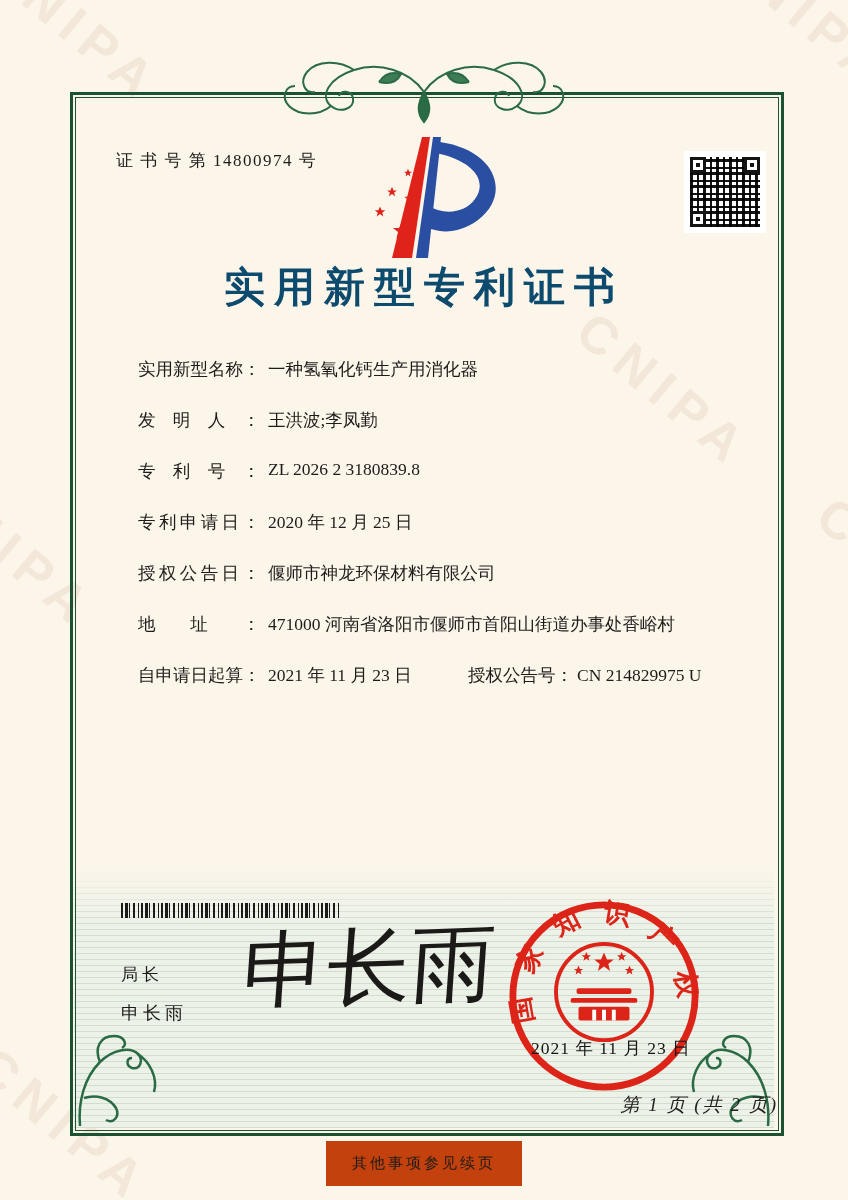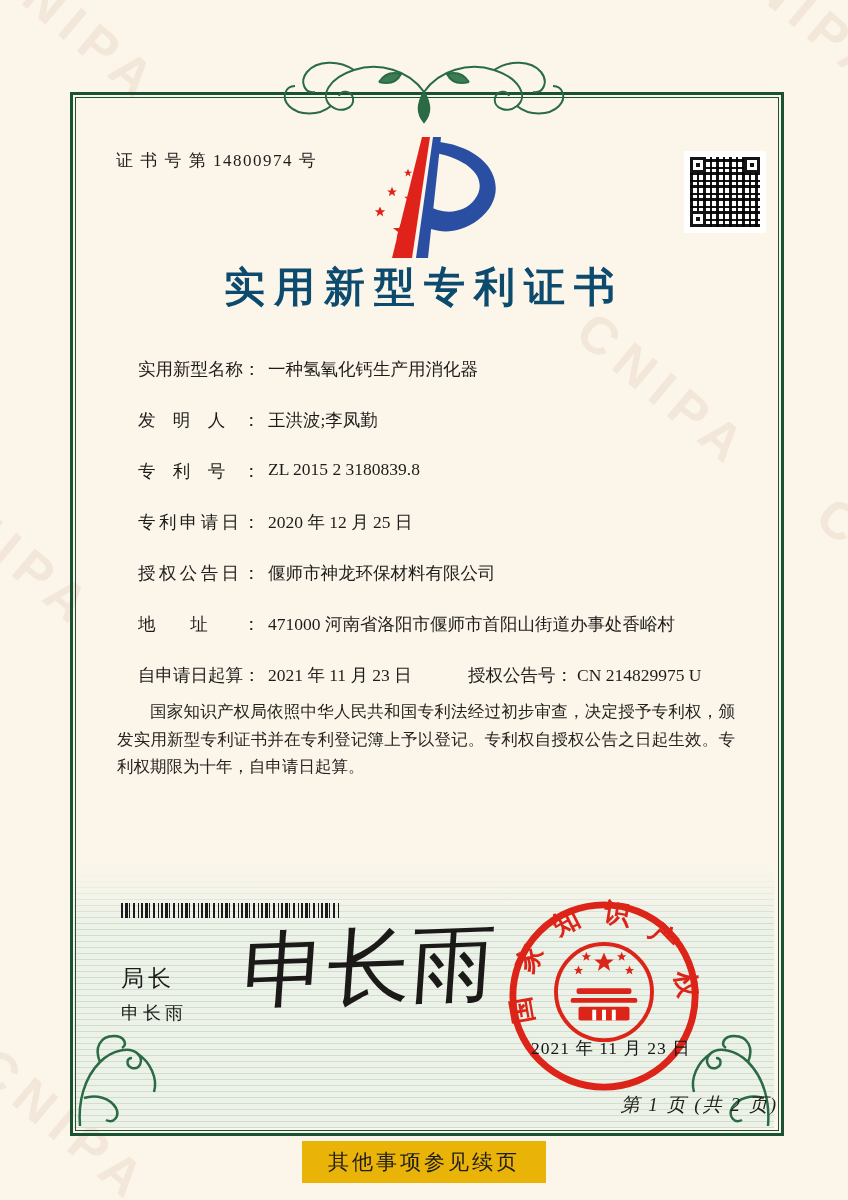--- a/index.html
+++ b/index.html
@@ -78,39 +78,39 @@
   }
   .legal p{margin:0;text-indent:2em;}
   
   .barcode{
     position:absolute;left:121px;top:903px;width:218px;height:15px;z-index:4;
     background-image:repeating-linear-gradient(90deg,
       #1a1a1a 0 2px,transparent 2px 4px,#1a1a1a 4px 7px,transparent 7px 8px,
       #1a1a1a 8px 9px,transparent 9px 12px,#1a1a1a 12px 14px,transparent 14px 17px,
       #1a1a1a 17px 18px,transparent 18px 20px);
   }
-  .director-title{position:absolute;left:121px;top:963px;font-size:23px;letter-spacing:4px;z-index:4;}
+  .director-title{position:absolute;left:121px;top:963px;font-size:17px;letter-spacing:4px;z-index:4;}
   .director-name{position:absolute;left:121px;top:1001px;font-size:18px;letter-spacing:4px;z-index:4;}
   .signature{
     position:absolute;left:243px;top:925px;z-index:5;
     font-size:84px;color:#1c1a18;transform:rotate(-2deg) skewX(-6deg);
     font-family:"DejaVu Serif",serif;line-height:1;white-space:nowrap;
   }
   .seal{position:absolute;left:506px;top:898px;z-index:4;}
   .seal-date{
     position:absolute;left:531px;top:1036px;z-index:5;
     font-size:17.5px;letter-spacing:1px;color:#171614;white-space:nowrap;
   }
   .page-info{
     position:absolute;left:70px;top:1092px;width:708px;text-align:right;z-index:4;
     font-size:19px;letter-spacing:2px;color:#24221f;font-style:italic;
   }
   .footer-note{
     position:absolute;left:50%;top:1141px;transform:translateX(-50%);z-index:4;
-    background:#eab308;padding:7px 26px;font-size:21px;letter-spacing:3px;color:#1e1c1a;
+    background:#c2410c;padding:13px 26px;font-size:15px;letter-spacing:3px;color:#1e1c1a;
   }
 </style>
 </head>
 <body>
 
 <div class="wm" style="left:-30px;top:-5px">CNIPA</div>
 <div class="wm" style="left:700px;top:-18px">CNIPA</div>
 <div class="wm" style="left:560px;top:360px">CNIPA</div>
 <div class="wm" style="left:-95px;top:520px">CNIPA</div>
 <div class="wm" style="left:800px;top:545px">CNIPA</div>
@@ -189,40 +189,39 @@
 
 <div class="title">实用新型专利证书</div>
 
 <div class="field" style="top:357px">
   <span class="flabel">实用新型名称：</span><span class="fvalue">一种氢氧化钙生产用消化器</span>
 </div>
 <div class="field" style="top:408px">
   <span class="flabel">发明人：</span><span class="fvalue">王洪波;李凤勤</span>
 </div>
 <div class="field" style="top:459px">
-  <span class="flabel">专利号：</span><span class="fvalue">ZL 2015 2 3180839.8</span>
+  <span class="flabel">专利号：</span><span class="fvalue">ZL 2026 2 3180839.8</span>
 </div>
 <div class="field" style="top:510px">
   <span class="flabel">专利申请日：</span><span class="fvalue">2020 年 12 月 25 日</span>
 </div>
 <div class="field" style="top:561px">
   <span class="flabel">授权公告日：</span><span class="fvalue">偃师市神龙环保材料有限公司</span>
 </div>
 <div class="field" style="top:612px">
   <span class="flabel">地址：</span><span class="fvalue">471000 河南省洛阳市偃师市首阳山街道办事处香峪村</span>
 </div>
 <div class="field" style="top:663px">
   <span class="flabel">自申请日起算：</span><span class="fvalue">2021 年 11 月 23 日</span>
 </div>
 <div class="field right" style="top:663px">
   <span>授权公告号：</span><span class="fvalue" style="margin-left:4px">CN 214829975 U</span>
 </div>
 
 <div class="legal">
-  <p>国家知识产权局依照中华人民共和国专利法经过初步审查，决定授予专利权，颁发实用新型专利证书并在专利登记簿上予以登记。专利权自授权公告之日起生效。专利权期限为十年，自申请日起算。</p>
 </div>
 
 <div class="barcode"></div>
 
 <div class="director-title">局长</div>
 <div class="director-name">申长雨</div>
 <div class="signature">申长雨</div>
 
 <svg class="seal" width="196" height="196" viewBox="0 0 200 200">
   <circle cx="100" cy="100" r="93" fill="none" stroke="#dd2418" stroke-width="7"></circle>

